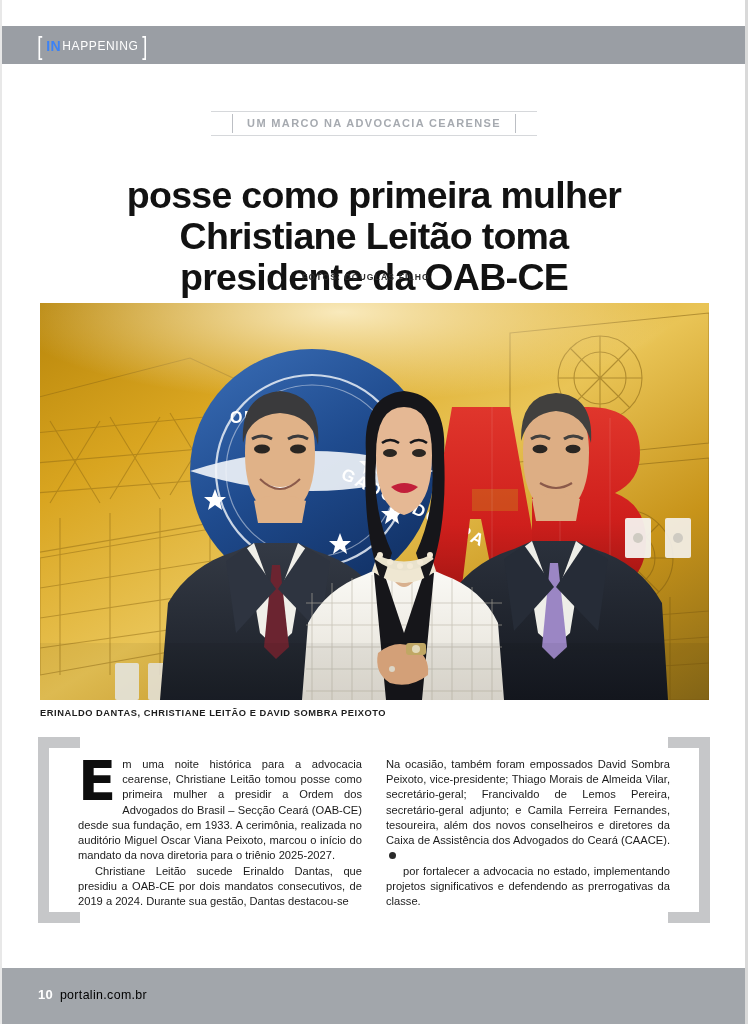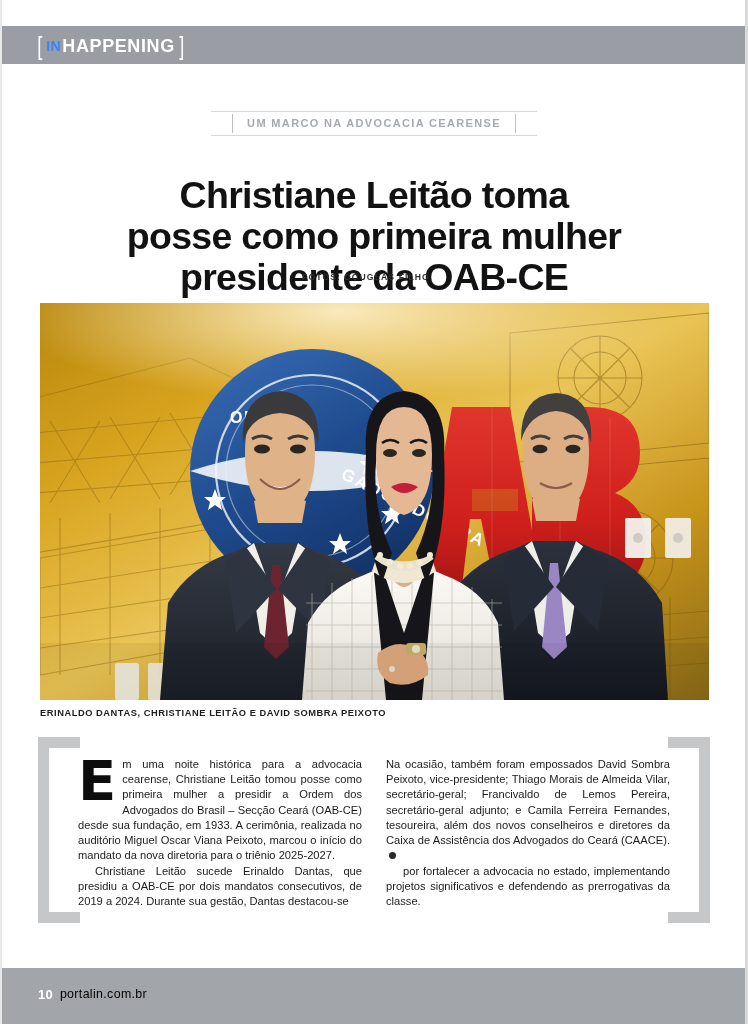--- a/index.html
+++ b/index.html
@@ -54,22 +54,22 @@
   }
   .kicker .k-in {
     color: #3b82f6;
     font-size: 14px;
     font-weight: 700;
     letter-spacing: 0.6px;
     padding: 0 1px 0 2px;
   }
   .kicker .k-rest {
     color: #ffffff;
-    font-size: 18px;
-    font-weight: 700;
+    font-size: 12px;
+    font-weight: 400;
     letter-spacing: 0.6px;
     padding-right: 3px;
   }
 
   
   .eyebrow-wrap {
     position: absolute;
     left: 0; right: 0;
     top: 114px;
     display: flex;
@@ -207,21 +207,21 @@
     left: 2px; right: 3px;
     bottom: 0;
     height: 56px;
     background: #a2a6ab;
   }
   .foot-inner {
     position: absolute;
     left: 38px;
     bottom: 22px;
     display: flex;
-    align-items: flex-start;
+    align-items: flex-end;
     gap: 7px;
   }
   .foot-num {
     color: #ffffff;
     font-size: 13px;
     font-weight: 700;
     letter-spacing: 0.2px;
   }
   .foot-site {
     color: #000000;
@@ -244,22 +244,22 @@
     <span class="k-in">IN</span>
     <span class="k-rest">HAPPENING</span>
     <span class="brk">]</span>
   </div>
 
   <div class="eyebrow-wrap">
     <div class="eyebrow">UM MARCO NA ADVOCACIA CEARENSE</div>
   </div>
 
   <h1 class="headline">
+    <span class="ln">posse como primeira mulher</span>
     <span class="ln">Christiane Leitão toma</span>
-    <span class="ln">posse como primeira mulher</span>
     <span class="ln">presidente da OAB-CE</span>
   </h1>
 
   <div class="credit">FOTOS: DOUGLAS FILHO</div>
 
   <div class="photo">
     <svg viewBox="0 0 669 397" preserveAspectRatio="xMidYMid slice">
       <defs>
         <linearGradient id="goldbg" x1="0" y1="0" x2="1" y2="1">
           <stop offset="0%" stop-color="#b8860b"></stop>

